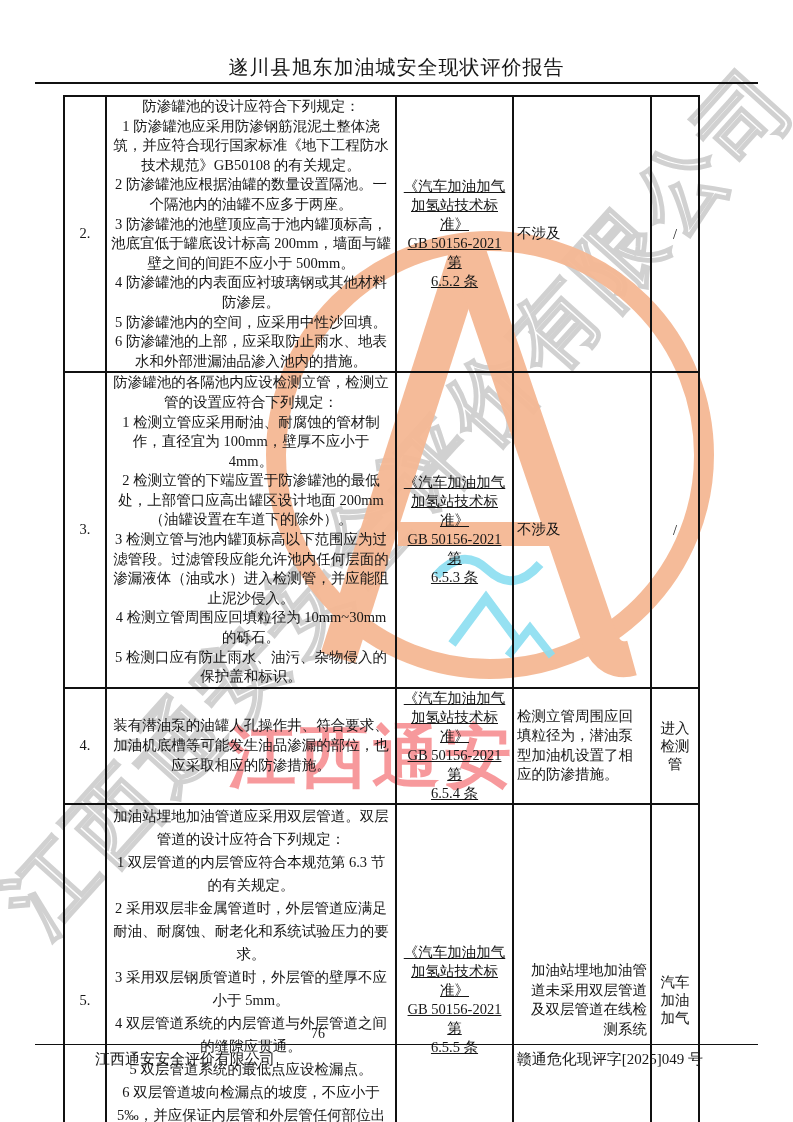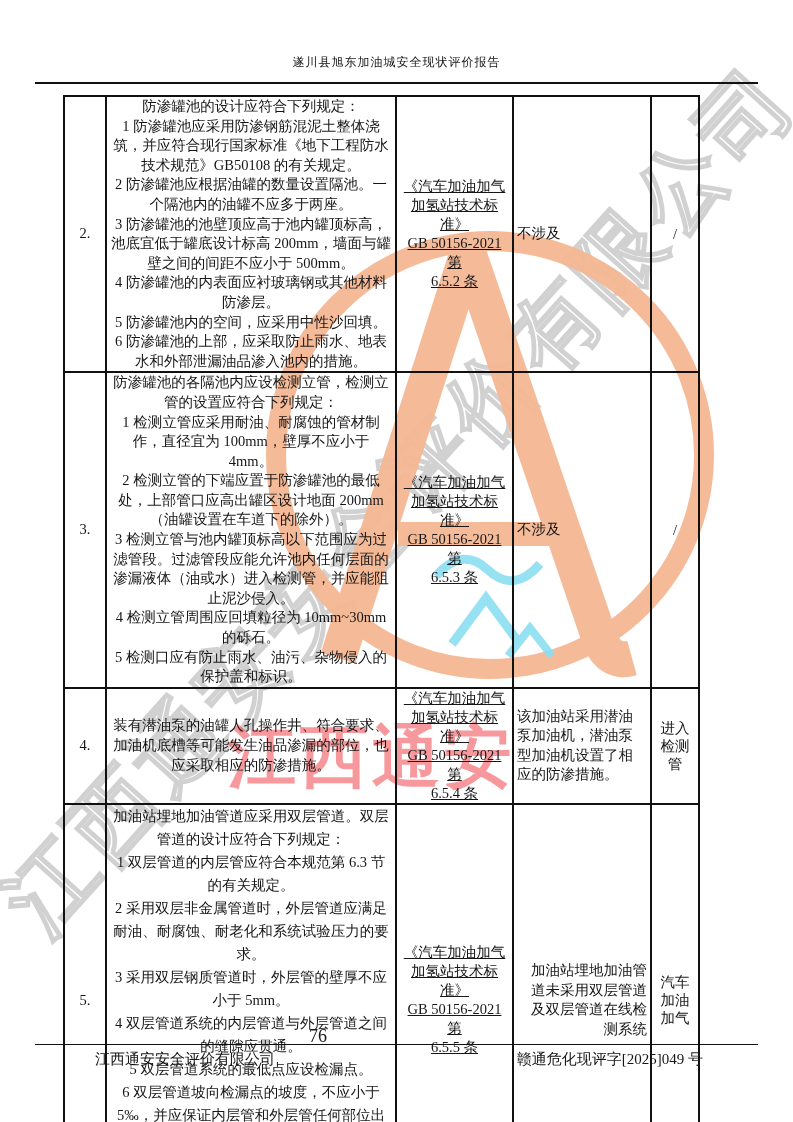--- a/index.html
+++ b/index.html
@@ -21,21 +21,21 @@
   .wm-logo{position:absolute;left:0;top:0;}
   .wm-red{
     position:absolute;left:228px;top:712px;
     font-size:68px;font-weight:bold;letter-spacing:4px;white-space:nowrap;
     color:rgba(237,28,36,0.45);
   }
 
   
   .header-title{
     position:absolute;top:54px;left:0;width:793px;text-align:center;
-    font-size:12px;letter-spacing:1px;z-index:2;
+    font-size:20px;letter-spacing:1px;z-index:2;
   }
   .header-rule{
     position:absolute;top:82px;left:35px;width:723px;height:0;
     border-top:2px solid #111;z-index:2;
   }
 
   
   table.eval{
     position:absolute;left:63px;top:95px;width:635px;z-index:1;
     border-collapse:collapse;table-layout:fixed;background:transparent;
@@ -52,21 +52,21 @@
   td.result.left{text-align:right;}
   td.concl{text-align:center;line-height:18px;padding:0 6px;}
   tr.r2{height:257px;} tr.r3{height:275px;} tr.r4{height:73px;} tr.r5{height:308px;}
   tr.r5 td.content{line-height:23px;}
   tr.r6{height:16px;}
   tr.r6 td{vertical-align:top;line-height:17px;padding-top:1px;}
 
   
   .page-number{
     position:absolute;top:1026px;left:0;width:636px;text-align:center;
-    font-size:18px;z-index:2;
+    font-size:14px;z-index:2;
   }
   .footer-rule{
     position:absolute;top:1044px;left:35px;width:723px;height:0;
     border-top:1.5px solid #111;z-index:2;
   }
   .footer-row{
     position:absolute;top:1050px;left:95px;width:608px;z-index:2;
     display:flex;justify-content:space-between;font-size:15px;
   }
 </style>
@@ -136,21 +136,21 @@
         <td class="result">不涉及</td>
         <td class="concl">/</td>
       </tr>
       <tr class="r4">
         <td class="no">4.</td>
         <td class="content">装有潜油泵的油罐人孔操作井、符合要求、加油机底槽等可能发生油品渗漏的部位，也应采取相应的防渗措施。</td>
         <td class="standard">《汽车加油加气
 加氢站技术标准》
 GB 50156-2021 第
 6.5.4 条</td>
-        <td class="result">该加油站采用潜油泵加油机，潜油泵型加油机设置了相应的防渗措施。</td>
+        <td class="result">检测立管周围应回填粒径为，潜油泵型加油机设置了相应的防渗措施。</td>
         <td class="concl">进入检测管</td>
       </tr>
       <tr class="r5">
         <td class="no">5.</td>
         <td class="content">加油站埋地加油管道应采用双层管道。双层管道的设计应符合下列规定：
 1 双层管道的内层管应符合本规范第 6.3 节的有关规定。
 2 采用双层非金属管道时，外层管道应满足耐油、耐腐蚀、耐老化和系统试验压力的要求。
 3 采用双层钢质管道时，外层管的壁厚不应小于 5mm。
 4 双层管道系统的内层管道与外层管道之间的缝隙应贯通。
 5 双层管道系统的最低点应设检漏点。

